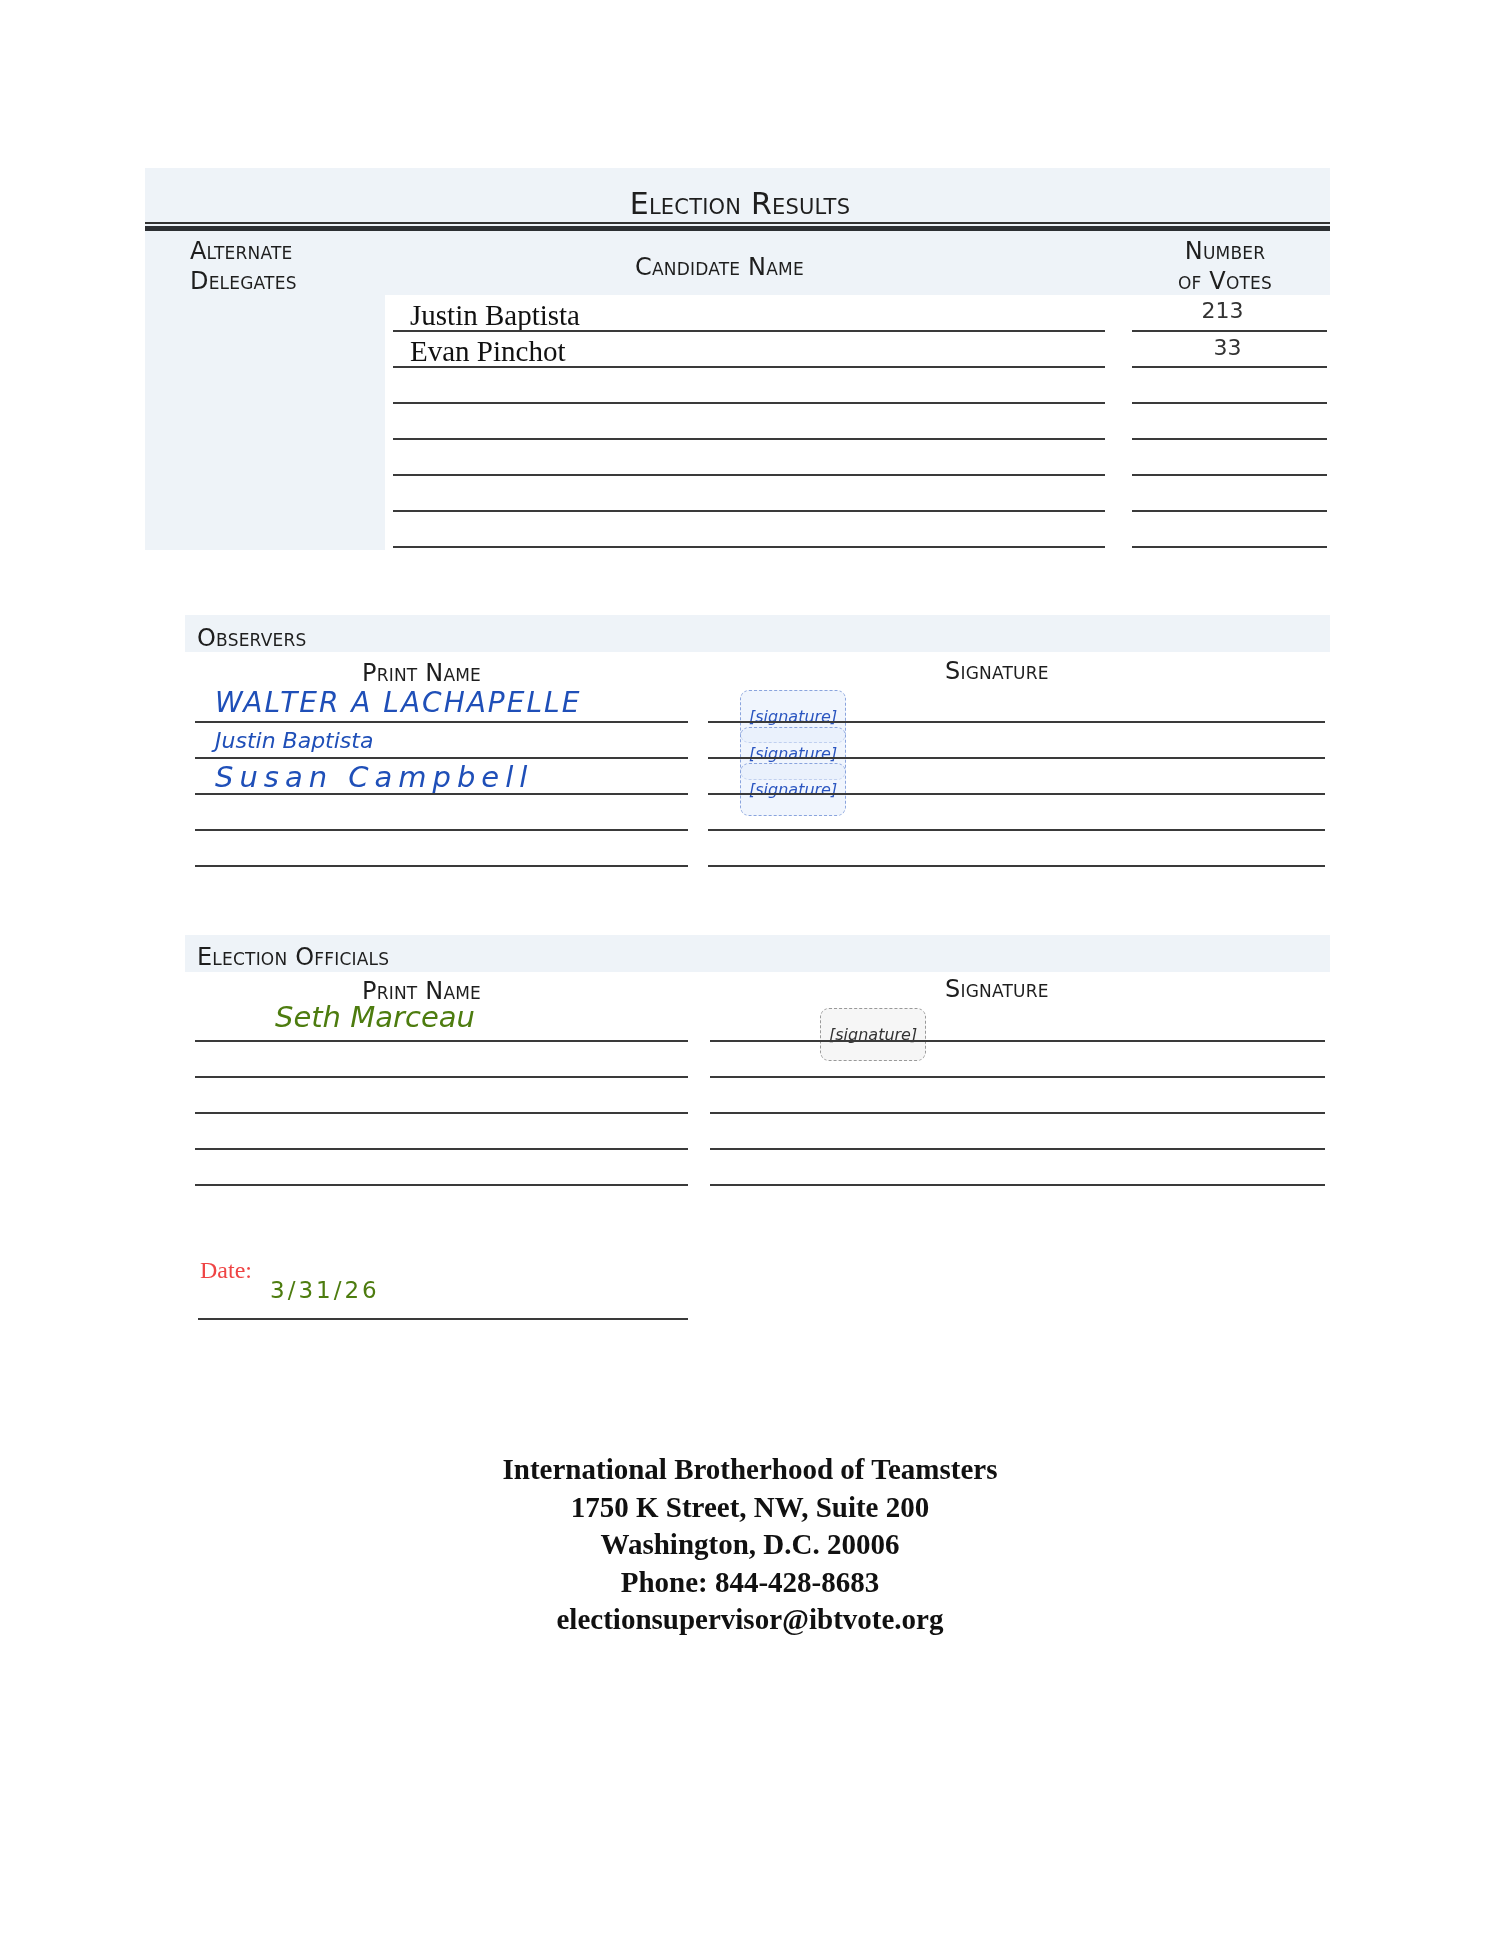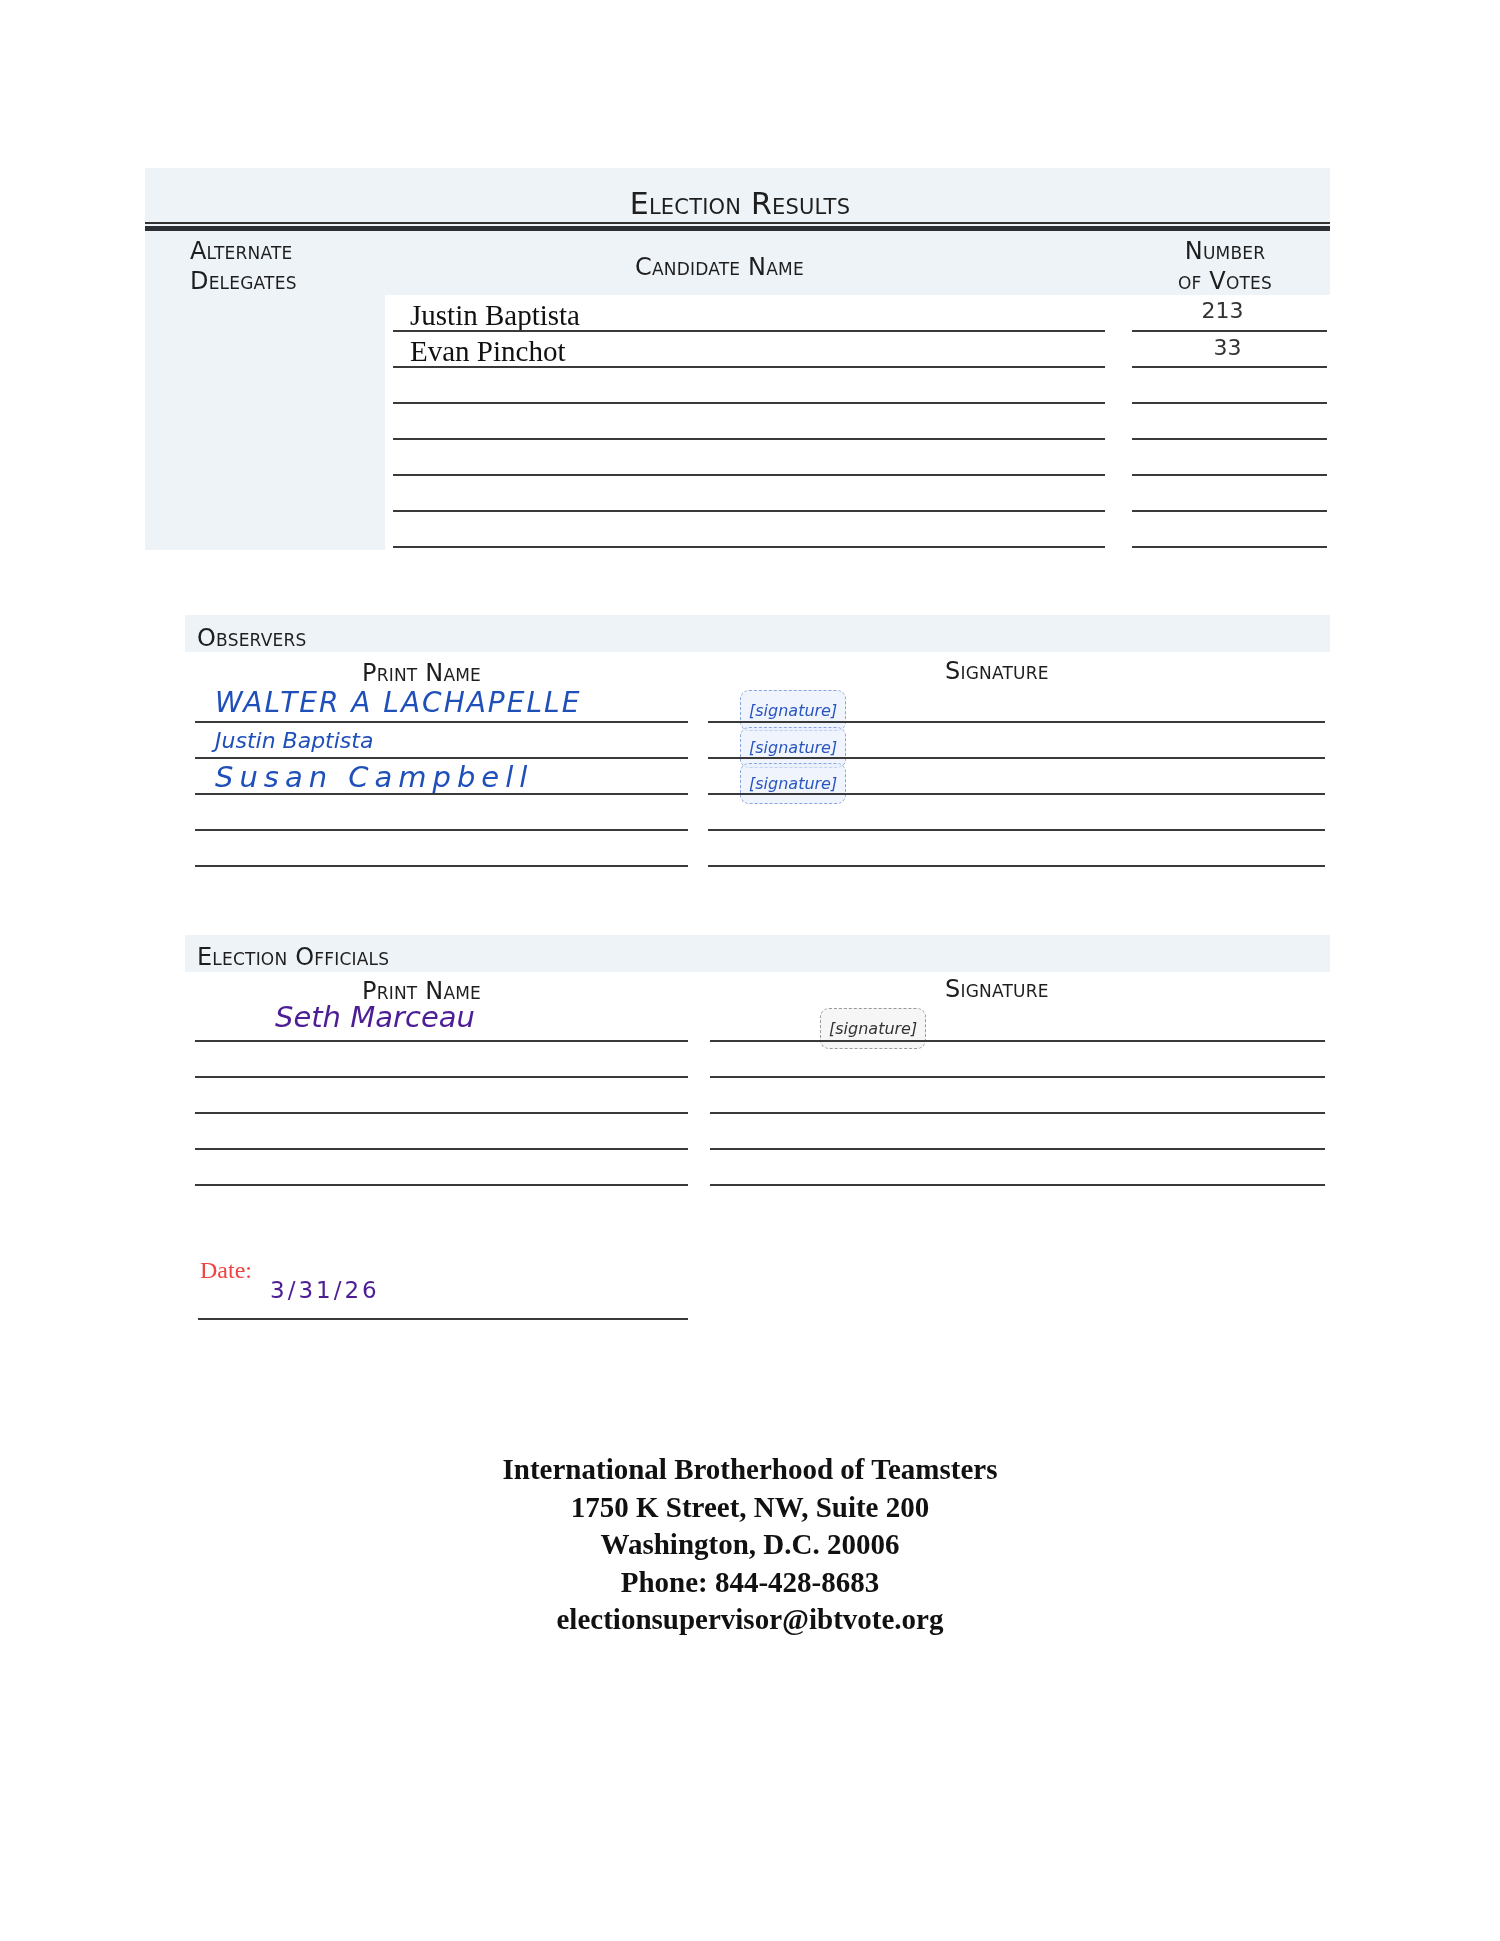--- a/index.html
+++ b/index.html
@@ -8,22 +8,22 @@
     font-family: "DejaVu Sans", sans-serif; color: #1a1a1a; overflow: hidden;
   }
   .abs { position: absolute; }
   .band { position: absolute; background: #eef3f8; }
   .smallcaps { font-variant: small-caps; font-family: "DejaVu Sans", sans-serif; letter-spacing: 0.2px; color: #1e1e1e; }
   .rule { position: absolute; height: 2px; background: #3a3a3a; }
   .thick { position: absolute; background: #2c2f33; }
   .cand { position: absolute; font-family: "Liberation Serif", serif; font-size: 29px; color: #111; }
   .votes { position: absolute; font-family: "DejaVu Sans", sans-serif; font-size: 22px; color: #333; text-align: center; width: 195px; }
   .hand { position: absolute; font-family: "DejaVu Sans", sans-serif; font-style: italic; color: #1f4fb8; white-space: nowrap; }
-  .hand.black { color: #4c1d95; }
-  .sig-placeholder { position: absolute; font-family: "DejaVu Sans", sans-serif; font-size: 16px; font-style: italic; color: #2a55c0; border: 1px dashed #8aa4dd; padding: 10px 8px; border-radius: 9px; background: rgba(230,238,252,0.6); }
+  .hand.black { color: #4d7c0f; }
+  .sig-placeholder { position: absolute; font-family: "DejaVu Sans", sans-serif; font-size: 16px; font-style: italic; color: #2a55c0; border: 1px dashed #8aa4dd; padding: 16px 8px; border-radius: 9px; background: rgba(230,238,252,0.6); }
   .sig-placeholder.black { color: #333; border-color: #999; background: rgba(240,240,240,0.6); }
   .footer { position: absolute; left: 0; width: 1500px; text-align: center; font-family: "Liberation Serif", serif; font-weight: bold; font-size: 29px; color: #111; line-height: 37.5px; }
   .footer i { font-style: italic; }
   .date-label { position: absolute; font-family: "Liberation Serif", serif; font-size: 24px; color: #ef4444; }
 </style>
 </head>
 <body>
 
 <div class="band" style="left:145px; top:168px; width:1185px; height:127px;"></div>
 <div class="band" style="left:145px; top:295px; width:240px; height:255px;"></div>

